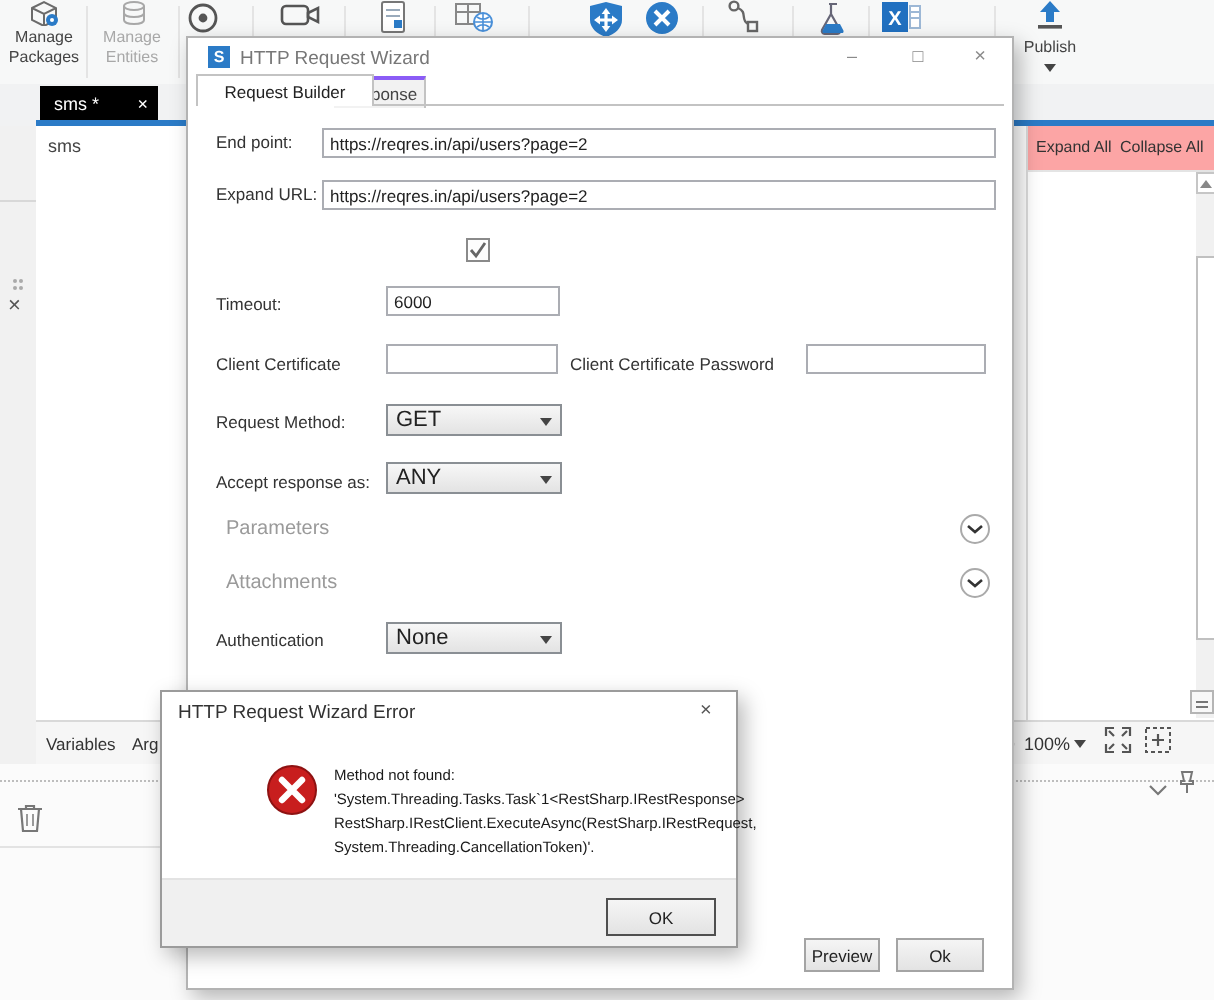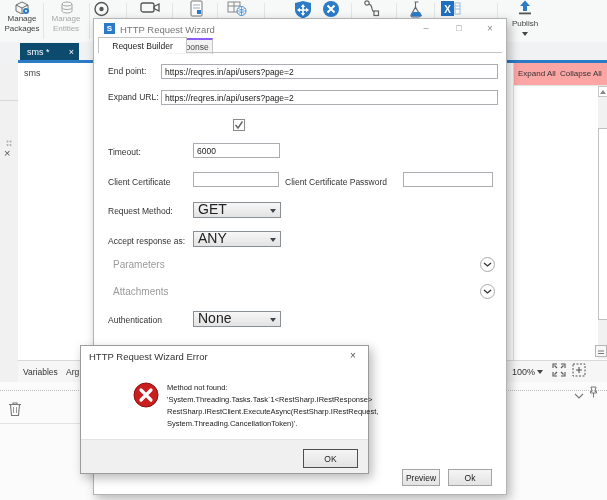--- a/index.html
+++ b/index.html
@@ -8,21 +8,21 @@
   .a{position:absolute}
   .nw{white-space:nowrap}
   
   #ribbon{position:absolute;left:0;top:0;width:607px;height:42px;background:#f7f8f8;border-bottom:1px solid #e0e0e0}
   .sep{position:absolute;top:3px;height:36px;width:1px;background:#e4e4e4}
   .rlbl{position:absolute;width:42px;text-align:center;font-size:8px;color:#444;line-height:10px}
   .rlbl.dis{color:#a8a8a8}
   .ricon{position:absolute;top:0;width:26px;height:22px;display:flex;justify-content:center;align-items:flex-start;cursor:default}
   
   #tabstrip{position:absolute;left:0;top:42px;width:607px;height:21px;background:#f1f2f3}
-  #smstab{position:absolute;left:20px;top:43px;width:59px;height:18px;background:#0c4a6e;color:#fff;
+  #smstab{position:absolute;left:20px;top:43px;width:59px;height:18px;background:#000000;color:#fff;
           display:flex;align-items:center;font-size:9px}
   #bluebar{position:absolute;left:18px;top:60px;width:589px;height:3px;background:#2b7bc7}
   
   #leftstrip{position:absolute;left:0;top:63px;width:18px;height:437px;background:#f1f1f1;border-right:1px solid #e2e2e2}
   
   #canvas{position:absolute;left:18px;top:63px;width:495px;height:297px;background:#fff}
   
   #rightpanel{position:absolute;left:513px;top:63px;width:94px;height:297px;background:#fff;border-left:1px solid #ddd}
   #rp-head{position:absolute;left:0;top:0;width:94px;height:22px;background:#fca5a5;border-bottom:1px solid #e4e4e4;font-size:8px;color:#333}
   .sb-track{position:absolute;left:84px;top:23px;width:10px;height:273px;background:#f1f1f1}
@@ -31,21 +31,21 @@
   #bottombar{position:absolute;left:18px;top:360px;width:589px;height:22px;background:#f6f6f6;border-top:1px solid #d9d9d9;font-size:8.5px;color:#333}
   #bottomarea{position:absolute;left:0;top:382px;width:607px;height:118px;background:#fbfbfb}
   .dotline{border-top:1px dotted #bdbdbd}
   
   .dlg{position:absolute;background:#fff;border:1px solid #b3b3b3;box-shadow:3px 4px 10px rgba(0,0,0,.28)}
   .winbtn{position:absolute;top:4px;width:20px;height:13px;text-align:center;font-size:9px;color:#8a8a8a;cursor:default}
   .wlbl{position:absolute;font-size:8.5px;color:#333}
   .inp{position:absolute;border:1px solid #abadb3;background:#fff;font-size:8.5px;color:#222;
        padding:0 3px;font-family:"Liberation Sans",sans-serif;box-sizing:border-box}
   .dd{position:absolute;border:1px solid #8a8f94;background:linear-gradient(#f7f7f7,#e3e3e3);
-      font-size:14px;color:#222;display:flex;align-items:flex-end;padding-left:4px;box-sizing:border-box}
+      font-size:11px;color:#222;display:flex;align-items:center;padding-left:4px;box-sizing:border-box}
   .caret{width:0;height:0;border-left:3px solid transparent;border-right:3px solid transparent;border-top:4px solid #444}
   .dd .caret{position:absolute;right:4px;top:6px}
   .btn{position:absolute;border:1px solid #a4a4a4;background:linear-gradient(#f5f5f5,#e3e3e3);
        font-size:8.5px;color:#222;display:flex;align-items:center;justify-content:center;box-sizing:border-box;cursor:default}
   .sect{position:absolute;font-size:10px;color:#9a9a9a}
   .chevcirc{position:absolute;width:15px;height:15px;border:1px solid #aaa;border-radius:50%;
             display:flex;align-items:center;justify-content:center;box-sizing:border-box;background:#fff}
   .tabbtn{position:absolute;height:16px;box-sizing:border-box;font-size:8.5px;display:flex;align-items:center;justify-content:center}
   .errline{position:absolute;font-size:7.5px;color:#1a1a1a;white-space:nowrap}
 </style>

